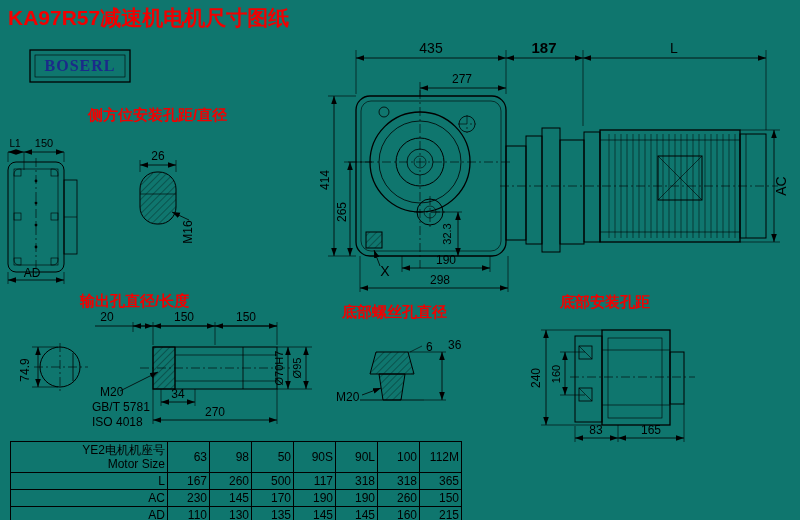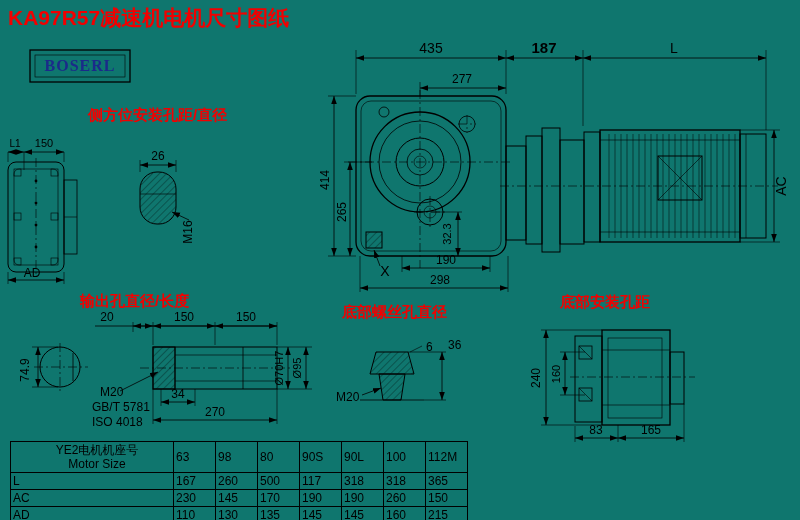--- a/index.html
+++ b/index.html
@@ -17,23 +17,23 @@
               font-family:"Liberation Serif",serif;text-anchor:middle;}
   svg .s{stroke:#000;fill:none;stroke-width:1;}
   svg .s2{stroke:#000;fill:none;stroke-width:1.3;}
   svg .thin{stroke:#000;fill:none;stroke-width:0.6;}
   svg .dim{stroke:#000;fill:none;stroke-width:0.8;}
   svg .cl{stroke:#000;fill:none;stroke-width:0.6;stroke-dasharray:9 3 2 3;}
   svg .hatchf{fill:url(#hatch);stroke:#000;stroke-width:1;}
   
   #spec-table{position:absolute;left:10px;top:441px;border-collapse:collapse;
               font-size:12px;color:#000;}
-  #spec-table td,#spec-table th{border:1px solid #000;text-align:left;
+  #spec-table td,#spec-table th{border:1px solid #000;text-align:right;
               padding:0 2px;font-weight:normal;}
-  #spec-table .namecol{width:148px;text-align:center;padding-left:12px;line-height:14px;}
+  #spec-table .namecol{width:148px;text-align:right;padding-left:6px;line-height:14px;}
   #spec-table .vcol{width:37px;}
   #spec-table .hrow td,#spec-table .hrow th{height:30px;}
   #spec-table .drow td{height:16px;}
 </style>
 </head>
 <body>
 
 <div id="page">
 <svg width="800" height="520" viewBox="0 0 800 520">
   <defs>
@@ -281,21 +281,21 @@
 
 <table id="spec-table">
   <tbody>
     <tr class="hrow">
       <th class="namecol">
         <div>YE2电机机座号</div>
         <div>Motor Size</div>
       </th>
       <th class="vcol">63</th>
       <th class="vcol">98</th>
-      <th class="vcol">80</th>
+      <th class="vcol">50</th>
       <th class="vcol">90S</th>
       <th class="vcol">90L</th>
       <th class="vcol">100</th>
       <th class="vcol">112M</th>
     </tr>
     <tr class="drow">
       <td>L</td>
       <td>167</td>
       <td>260</td>
       <td>500</td>

